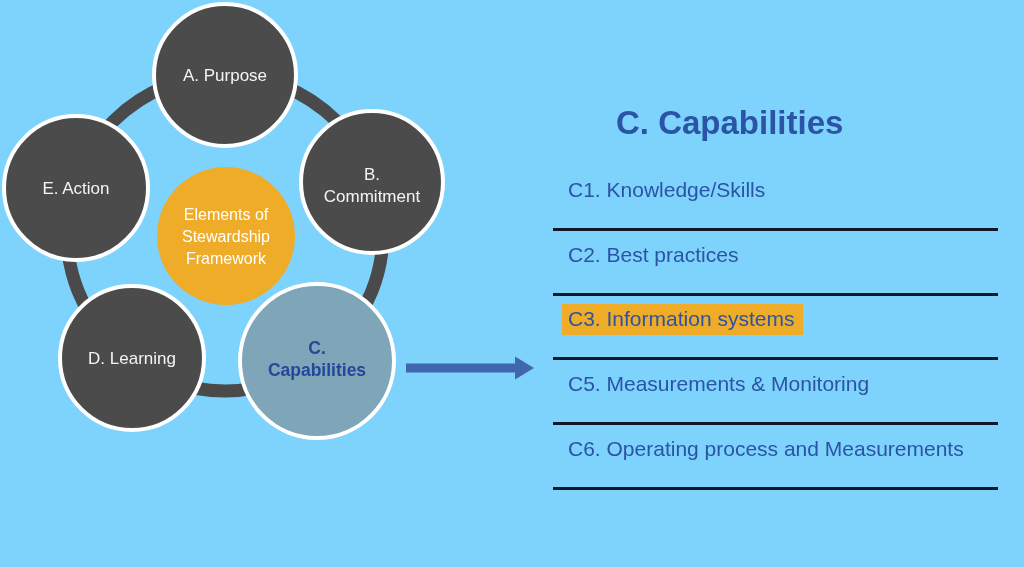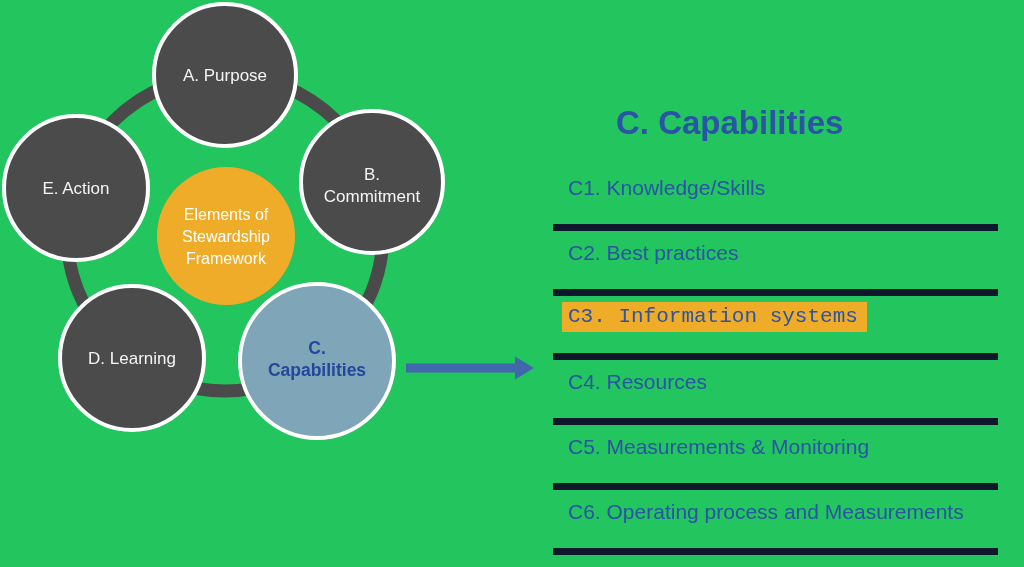--- a/index.html
+++ b/index.html
@@ -1,40 +1,40 @@
 <!DOCTYPE html>
 <html><head>
 <meta charset="utf-8">
 <style>
   html,body{margin:0;padding:0;background:#ffffff;}
   .stage{
-    position:relative;width:1024px;height:567px;background:#22c55e;overflow:hidden;
+    position:relative;width:1024px;height:567px;background:#7dd3fc;overflow:hidden;
     font-family:"Liberation Sans",sans-serif;
   }
   svg text{font-family:"Liberation Sans",sans-serif;}
   .node-label{fill:#f4f4f4;font-size:17px;}
   .center-label{fill:#ffffff;font-size:16px;}
   .cap-label{fill:#24479C;font-size:17.5px;font-weight:bold;}
   .panel-title{
     position:absolute;left:608px;top:94px;margin:8px;
     font-size:33px;font-weight:bold;color:#2B53A6;line-height:42px;white-space:nowrap;
   }
   .panel-list{
     position:absolute;left:553px;top:166px;width:445px;
     display:flex;flex-direction:column;
   }
   .panel-row{
-    height:64.8px;box-sizing:border-box;border-bottom:7px solid #0f172a;
+    height:64.8px;box-sizing:border-box;border-bottom:3px solid #0f172a;
     display:flex;align-items:center;padding-left:15px;padding-bottom:14px;
   }
   .row-label{
     color:#2B53A6;font-size:21px;white-space:nowrap;
   }
   .row-label.hl{
-    background:#EFAC28;padding:3px 9px 4px 6px;margin-left:-6px;font-family:Liberation Mono, monospace;
+    background:#EFAC28;padding:3px 9px 4px 6px;margin-left:-6px;
   }
 </style>
 </head>
 <body>
 
 <div class="stage">
 
   <svg class="diagram" width="545" height="567" viewBox="0 0 545 567">
 
     <circle cx="225" cy="233" r="158" fill="none" stroke="#4A4A4A" stroke-width="13"></circle>
@@ -77,23 +77,20 @@
     <div class="panel-row">
       <span class="row-label">C1. Knowledge/Skills</span>
     </div>
     <div class="panel-row">
       <span class="row-label">C2. Best practices</span>
     </div>
     <div class="panel-row">
       <span class="row-label hl">C3. Information systems</span>
     </div>
     <div class="panel-row">
-      <span class="row-label">C4. Resources</span>
-    </div>
-    <div class="panel-row">
       <span class="row-label">C5. Measurements &amp; Monitoring</span>
     </div>
     <div class="panel-row">
       <span class="row-label">C6. Operating process and Measurements</span>
     </div>
   </div>
 
 </div>
 
 </body></html>

